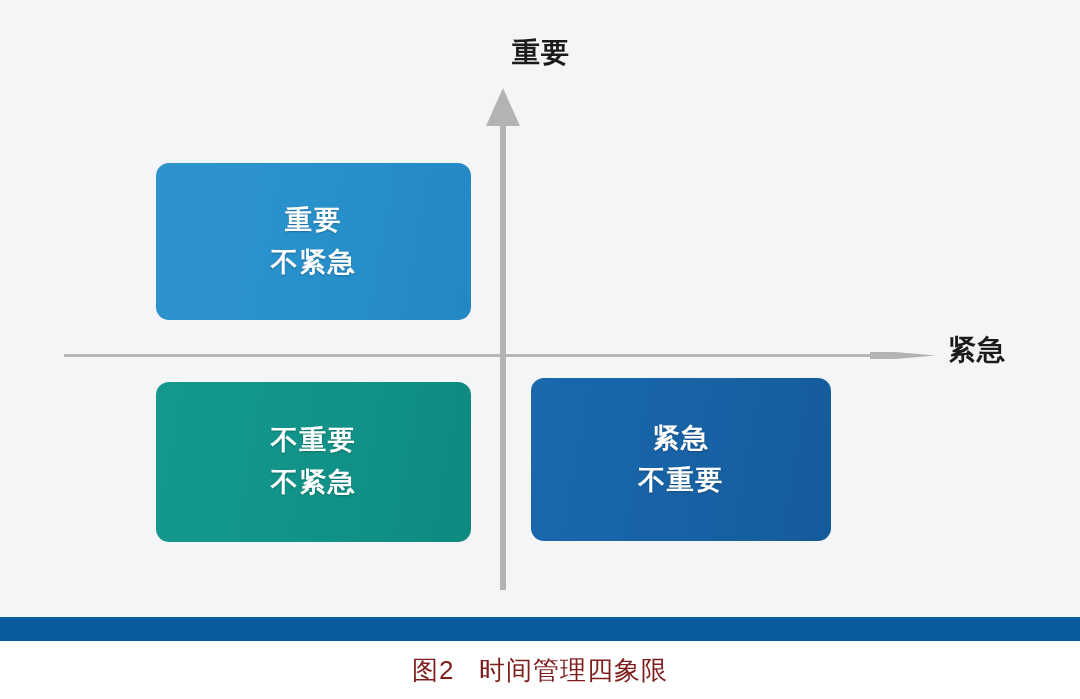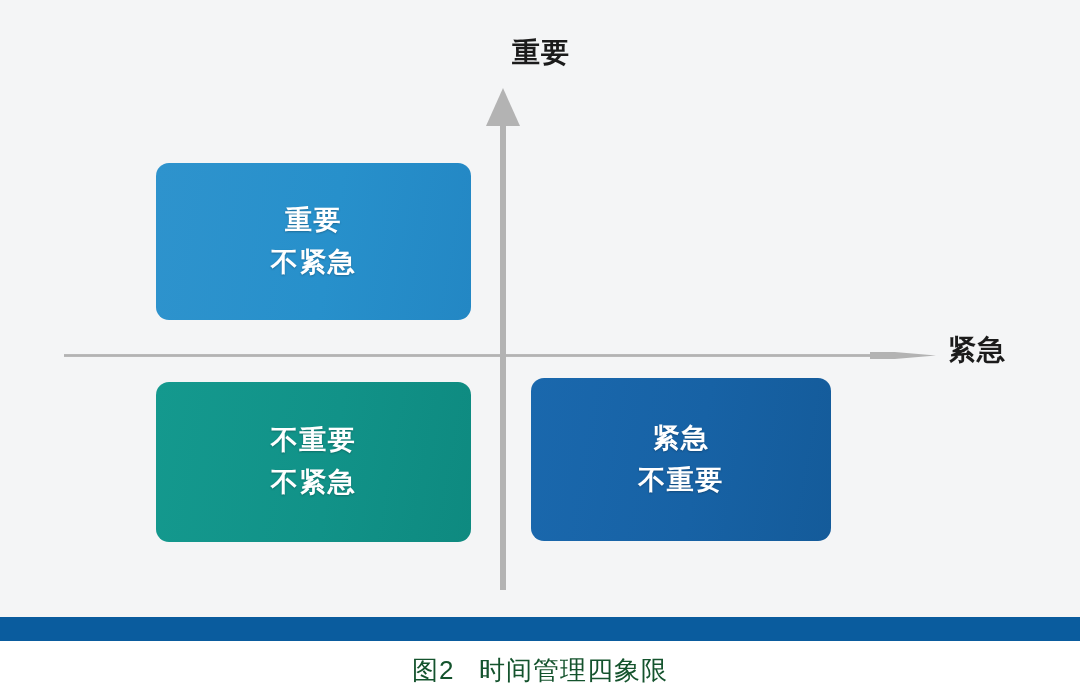--- a/index.html
+++ b/index.html
@@ -158,21 +158,21 @@
     top: 641px;
     width: 1080px;
     height: 58px;
     background: #ffffff;
     display: flex;
     align-items: center;
     justify-content: center;
   }
   .caption {
     font-size: 26px;
-    color: #14532d;
+    color: #7f1d1d;
     letter-spacing: 1px;
     white-space: pre;
   }
 </style>
 </head>
 <body>
 
 <div id="page">
 
   <div class="canvas">

